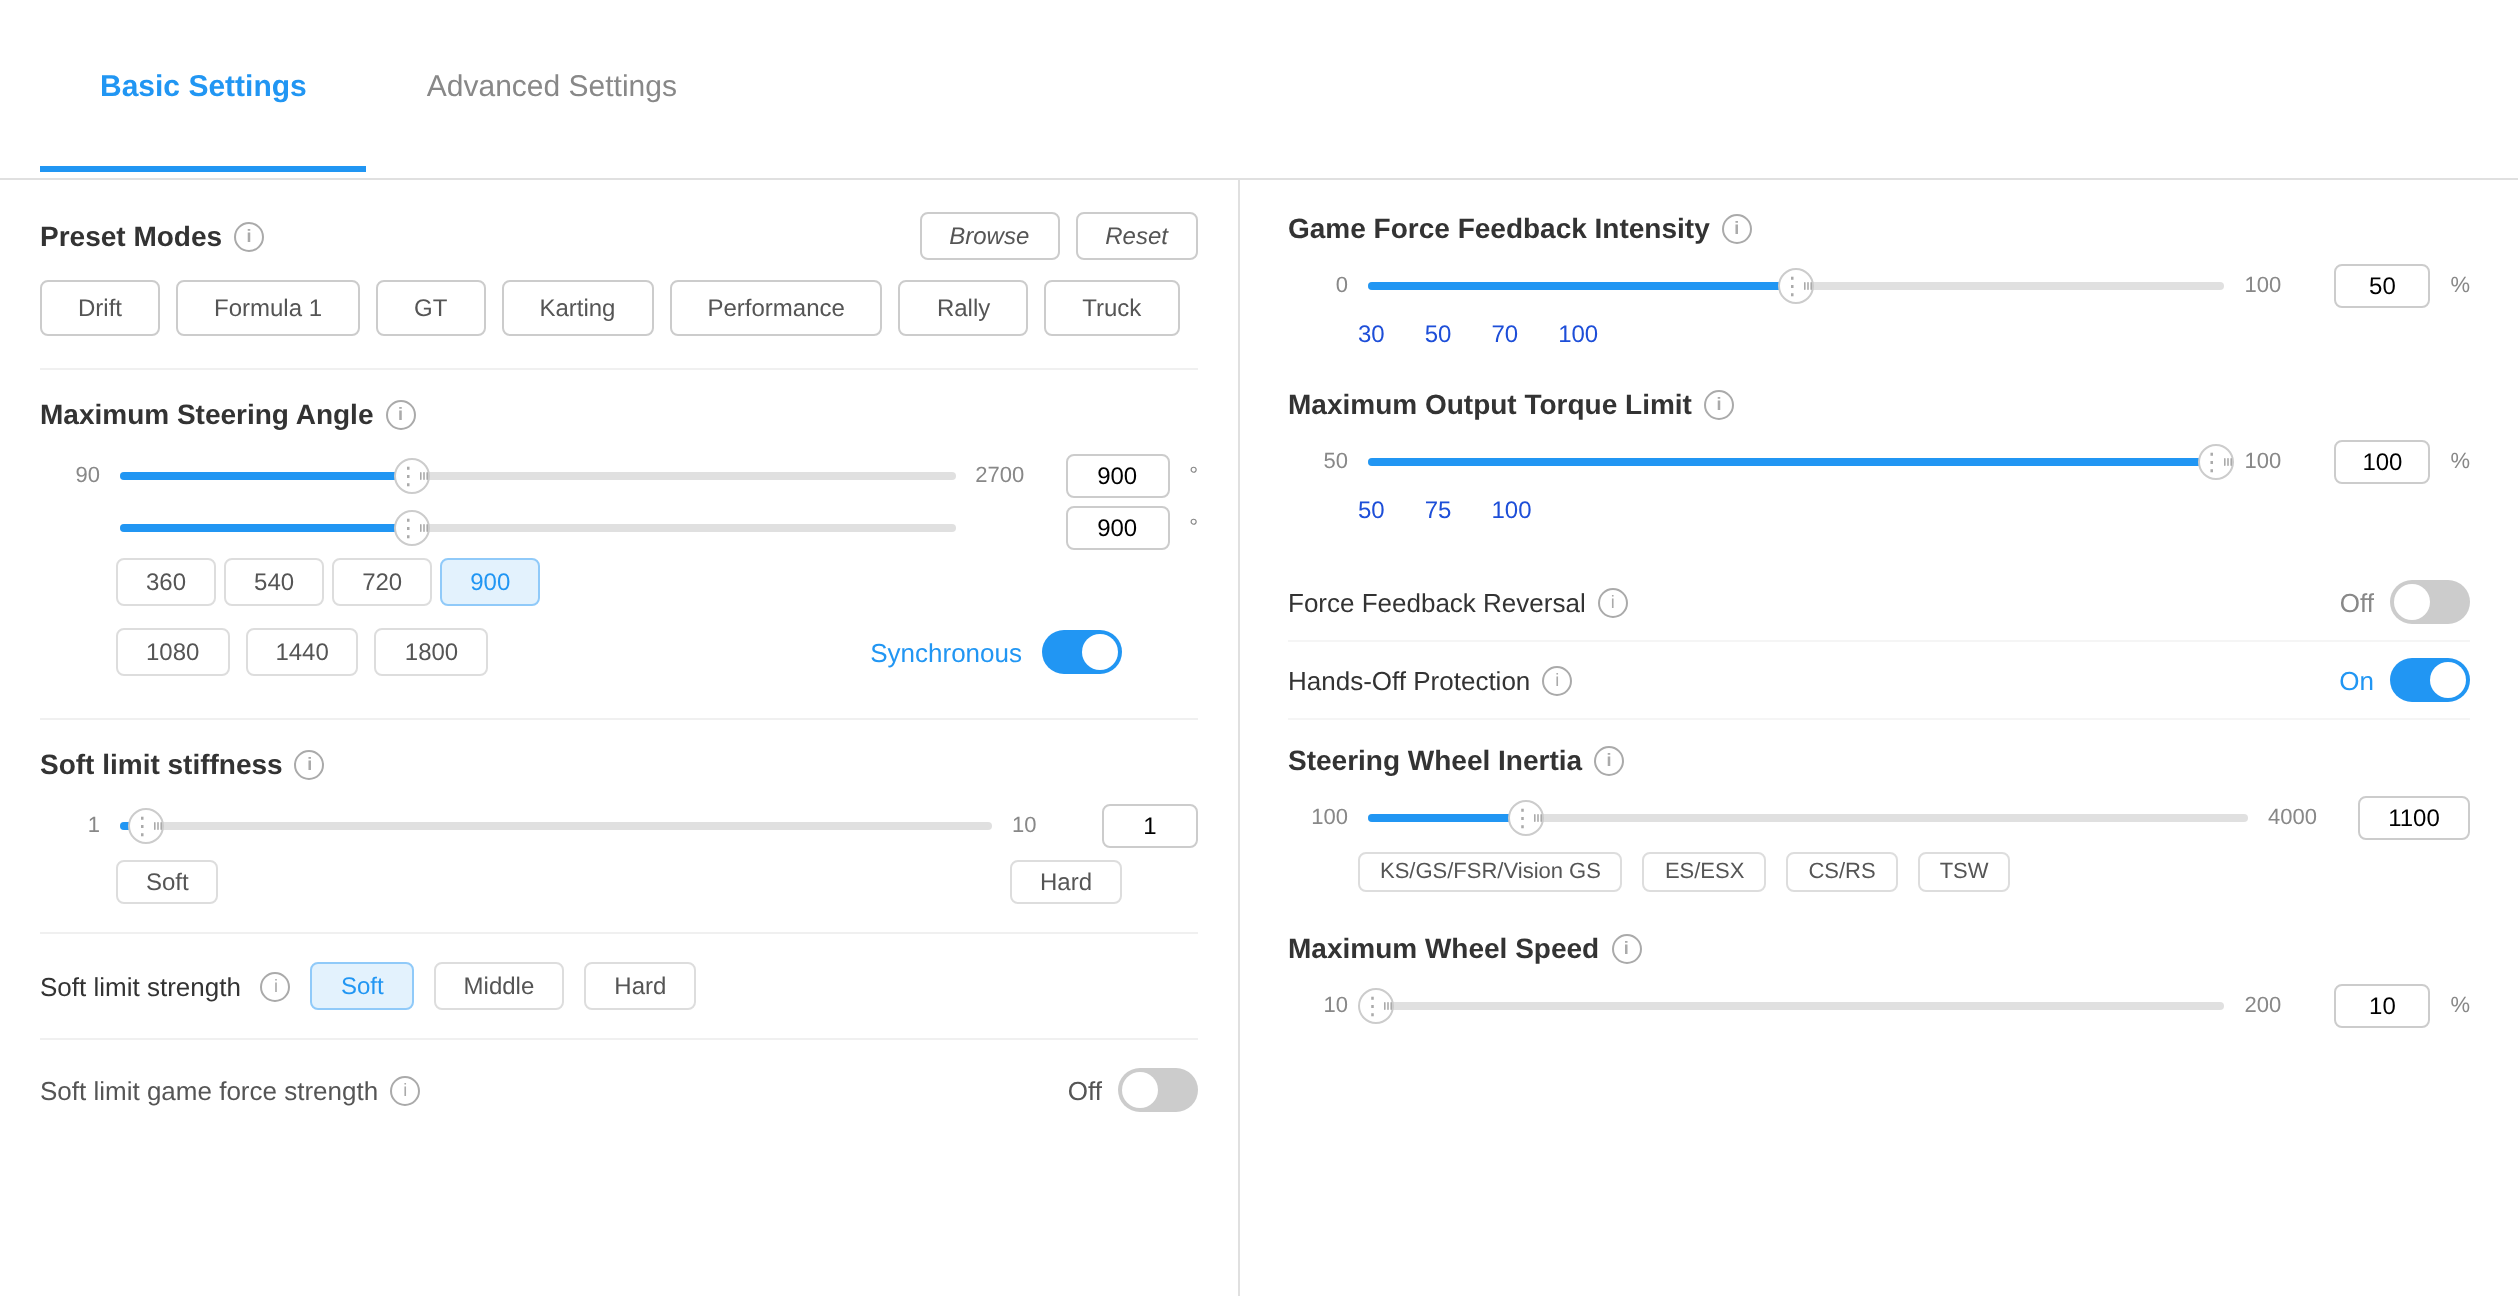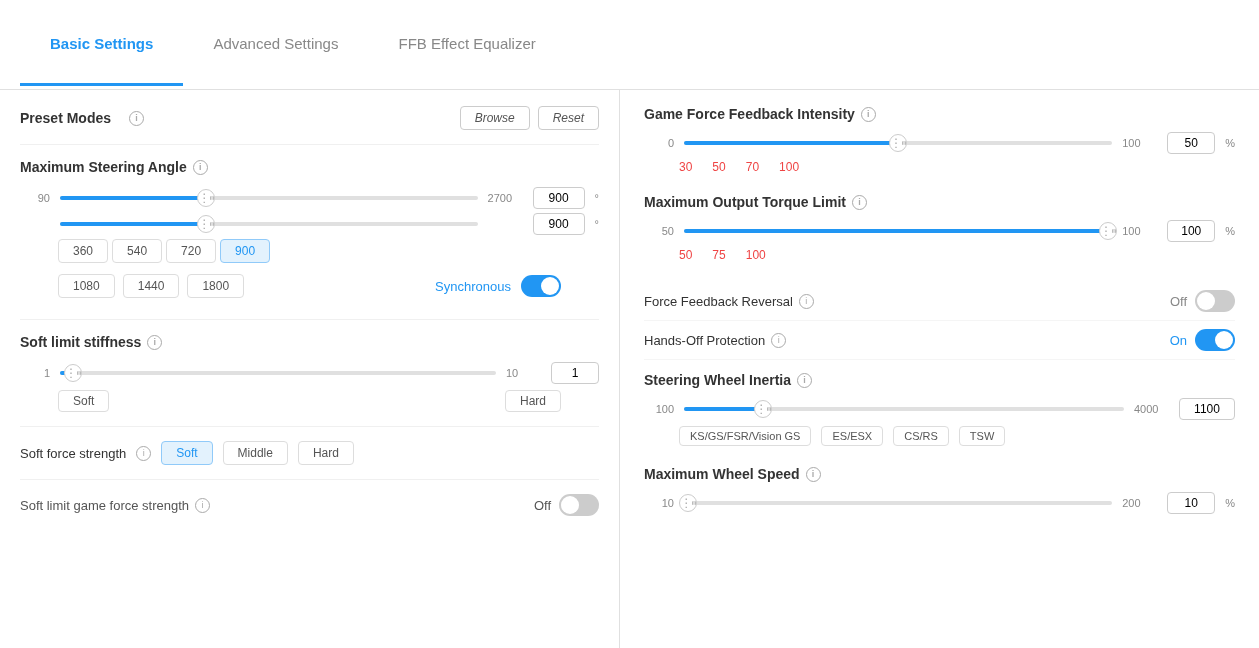--- a/index.html
+++ b/index.html
@@ -11,21 +11,21 @@
 
     .main-content { display: flex; height: calc(648px - 90px); overflow: hidden; }
 
     .left-panel { width: 620px; flex-shrink: 0; background: #fff; padding: 16px 20px; overflow-y: auto; border-right: 1px solid #e0e0e0; }
     .right-panel { flex: 1; background: #fff; padding: 16px 24px; overflow-y: auto; }
 
     .section-title { font-size: 14px; font-weight: 600; color: #333; margin-bottom: 12px; display: flex; align-items: center; gap: 6px; }
     .info-icon { width: 15px; height: 15px; border-radius: 50%; border: 1.5px solid #aaa; display: inline-flex; align-items: center; justify-content: center; font-size: 9px; color: #aaa; cursor: pointer; flex-shrink: 0; }
 
     .preset-header { display: flex; justify-content: space-between; align-items: center; margin-bottom: 10px; }
-    .preset-title { font-size: 14px; font-weight: 600; color: #333; display: flex; align-items: center; gap: 18px; }
+    .preset-title { font-size: 14px; font-weight: 600; color: #333; display: flex; align-items: center; gap: 6px; }
     .preset-actions { display: flex; gap: 8px; }
     .btn-outline { border: 1px solid #ccc; background: #fff; color: #555; padding: 4px 14px; border-radius: 4px; cursor: pointer; font-size: 12px; font-style: italic; }
 
     .preset-grid { display: flex; flex-wrap: wrap; gap: 8px; margin-bottom: 16px; }
     .preset-btn { border: 1px solid #ccc; background: #fff; color: #555; padding: 6px 18px; border-radius: 4px; cursor: pointer; font-size: 12px; }
 
     .divider { height: 1px; background: #f0f0f0; margin: 14px 0; }
 
     .slider-section { margin-bottom: 14px; }
     .slider-label-sm { font-size: 11px; color: #888; width: 30px; text-align: right; }
@@ -58,59 +58,67 @@
     .off-toggle-row { display: flex; align-items: center; justify-content: space-between; margin: 6px 0; }
     .off-label { font-size: 13px; color: #555; }
 
     
     .right-section { margin-bottom: 20px; }
     .right-section-title { font-size: 14px; font-weight: 600; color: #333; margin-bottom: 10px; display: flex; align-items: center; gap: 6px; }
     .ffb-value-input { border: 1px solid #ccc; border-radius: 4px; padding: 3px 6px; font-size: 12px; width: 48px; text-align: center; }
     .pct-label { font-size: 11px; color: #888; }
 
     .right-quick-btns { display: flex; gap: 20px; margin: 6px 0 0 35px; }
-    .right-quick-btn { font-size: 12px; color: #ef4444; cursor: pointer; }
+    .right-quick-btn { font-size: 12px; color: #1d4ed8; cursor: pointer; }
 
     .switch-row { display: flex; justify-content: space-between; padding: 8px 0; border-bottom: 1px solid #f5f5f5; }
     .switch-row-label { font-size: 13px; color: #333; display: flex; align-items: center; gap: 6px; }
     .switch-right { display: flex; align-items: center; gap: 8px; }
     .switch-off-label { font-size: 13px; color: #888; }
     .switch-on-label { font-size: 13px; color: #2196f3; font-weight: 500; }
 
     .inertia-presets { display: flex; gap: 10px; margin: 6px 0 0 35px; }
     .inertia-preset-btn { font-size: 11px; color: #555; border: 1px solid #ddd; padding: 3px 10px; border-radius: 4px; cursor: pointer; background: #fff; }
 
     .unit-label { font-size: 11px; color: #888; }
 
     .scrollbar-hide::-webkit-scrollbar { display: none; }
   </style>
 </head>
 <body>
 
 <div class="top-nav">
   <div class="nav-tab active">Basic Settings</div>
   <div class="nav-tab">Advanced Settings</div>
-  <div class="nav-tab">FFB Effect Equalizer</div>
 </div>
 
 <div class="main-content">
 
   <div class="left-panel scrollbar-hide">
 
     <div class="preset-header">
       <div class="preset-title">
         <span>Preset Modes</span>
         <span class="info-icon">i</span>
       </div>
       <div class="preset-actions">
         <button class="btn-outline">Browse</button>
         <button class="btn-outline">Reset</button>
       </div>
     </div>
 
+    <div class="preset-grid">
+      <button class="preset-btn">Drift</button>
+      <button class="preset-btn">Formula 1</button>
+      <button class="preset-btn">GT</button>
+      <button class="preset-btn">Karting</button>
+      <button class="preset-btn">Performance</button>
+      <button class="preset-btn">Rally</button>
+      <button class="preset-btn">Truck</button>
+    </div>
 
     <div class="divider"></div>
 
     <div class="slider-section">
       <div class="section-title">
         <span>Maximum Steering Angle</span>
         <span class="info-icon">i</span>
       </div>
       <div style="display:flex; align-items:center; gap:10px; margin-bottom:4px;">
         <span class="slider-label-sm">90</span>
@@ -193,21 +201,21 @@
       </div>
       <div class="soft-limit-labels" style="margin: 6px 38px;">
         <button class="soft-edge-label">Soft</button>
         <button class="soft-edge-label">Hard</button>
       </div>
     </div>
 
     <div class="divider"></div>
 
     <div class="strength-row">
-      <span class="strength-label-text">Soft force strength</span>
+      <span class="strength-label-text">Soft limit strength</span>
       <span class="info-icon">i</span>
       <button class="strength-btn active">Soft</button>
       <button class="strength-btn">Middle</button>
       <button class="strength-btn">Hard</button>
     </div>
 
     <div class="divider"></div>
 
     <div class="off-toggle-row">
       <div style="display:flex; align-items:center; gap:6px;">

